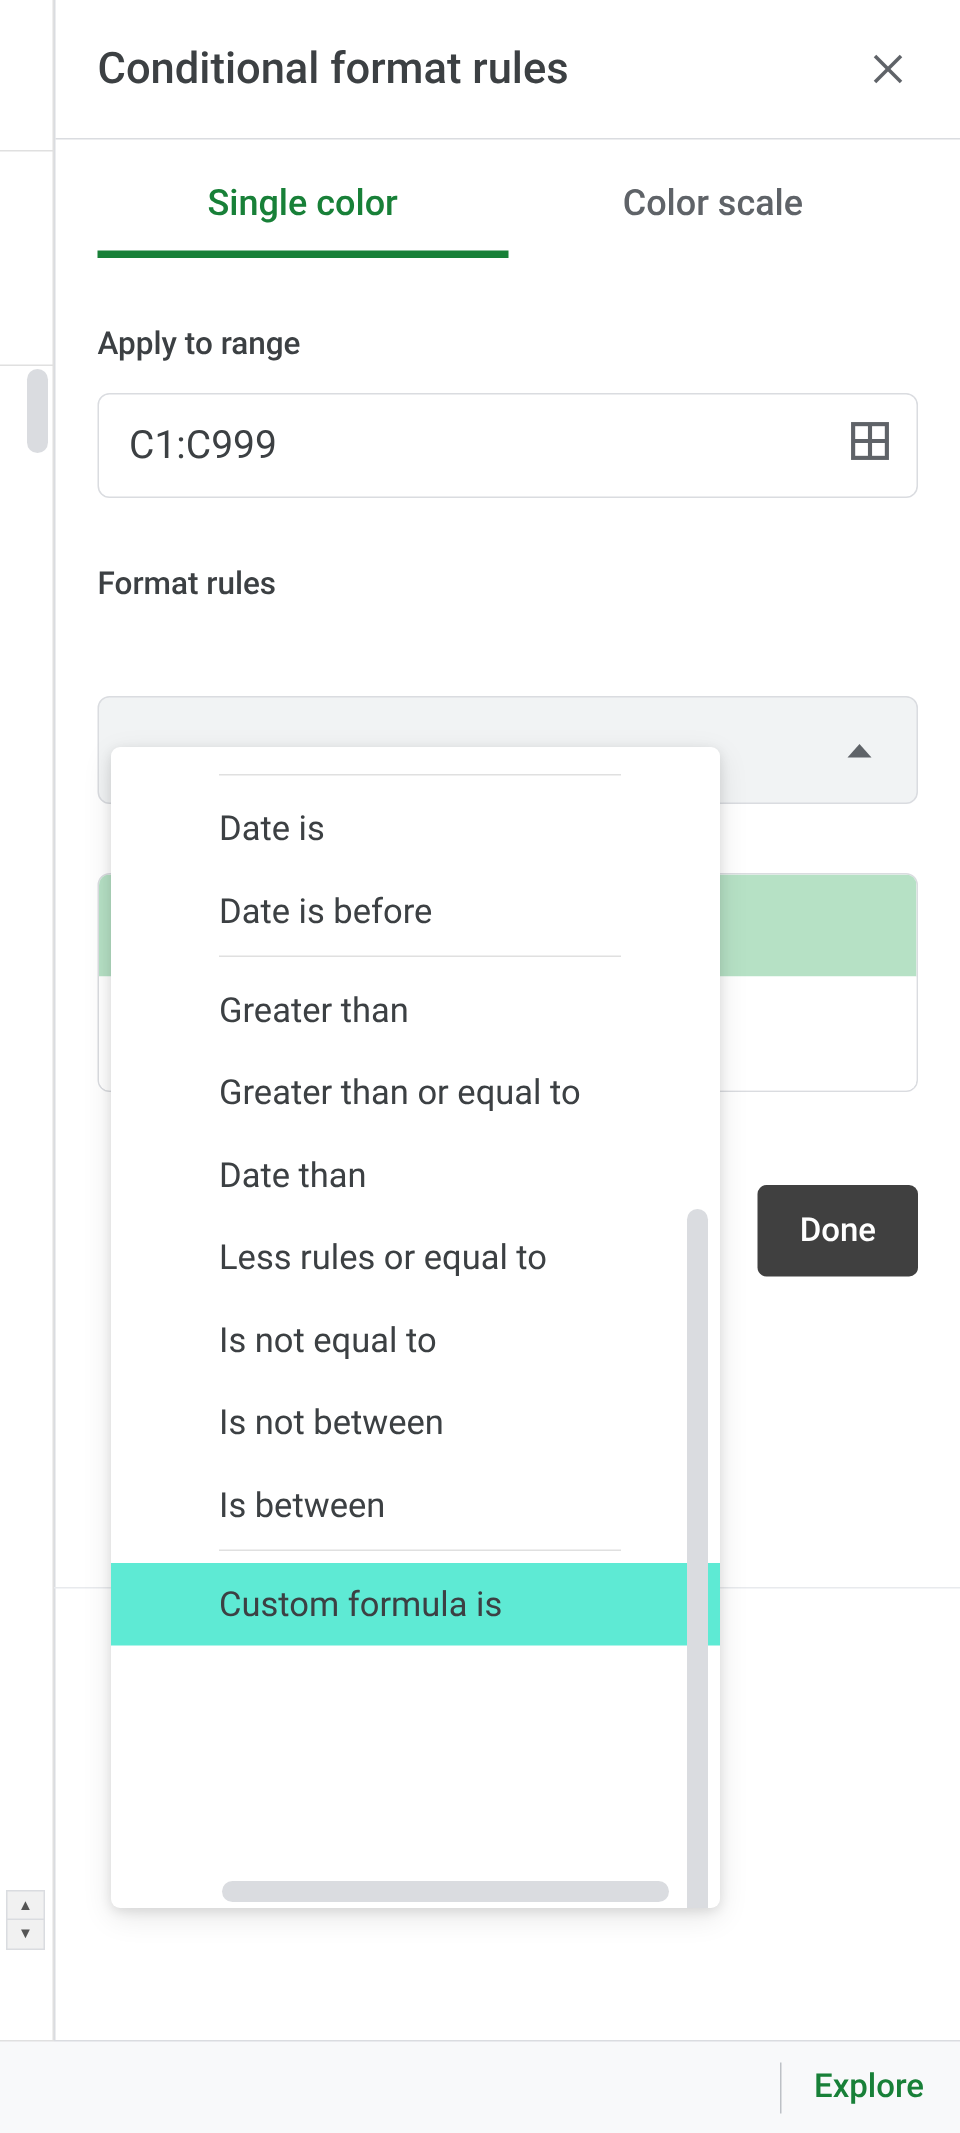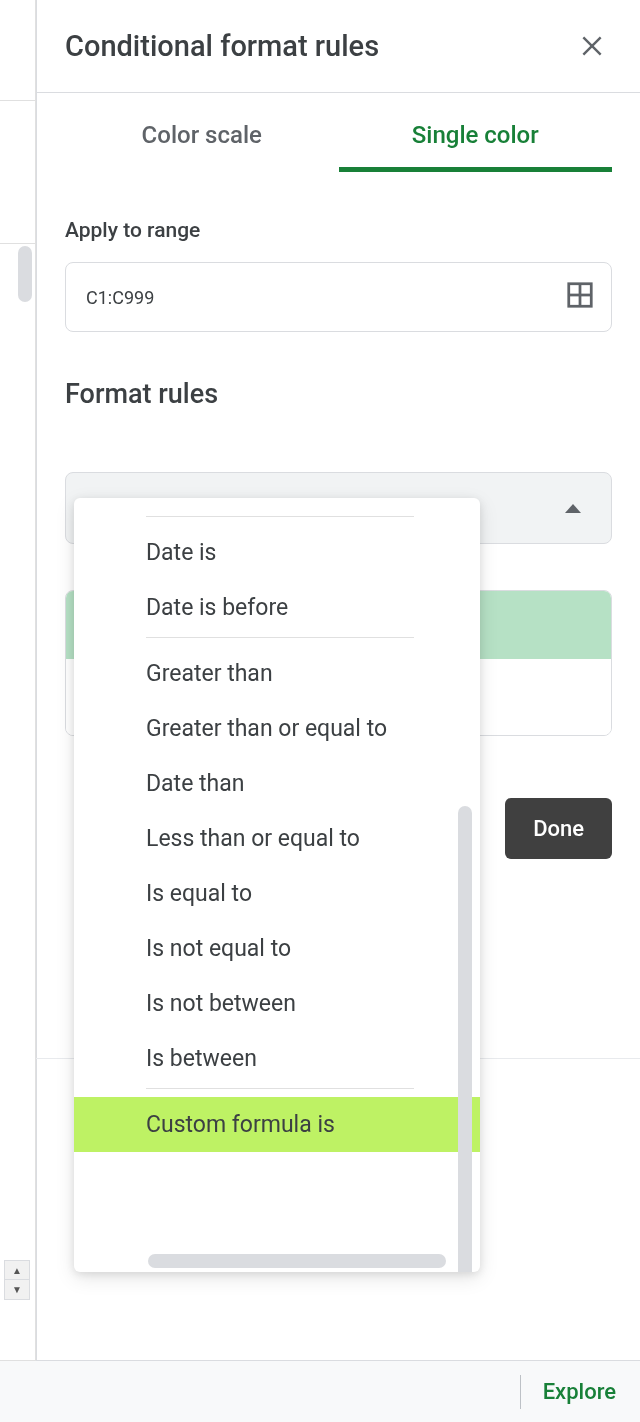--- a/index.html
+++ b/index.html
@@ -118,27 +118,27 @@
     padding: 18px 0 20px 0;
   }
   .range-input {
     width: 100%;
     height: 70px;
     border: 1px solid #dadce0;
     border-radius: 8px;
     display: flex;
     align-items: center;
     padding: 0 16px 0 20px;
-    font-size: 18px;
+    font-size: 26px;
     color: #3c4043;
     justify-content: space-between;
   }
   .grid-icon svg { width: 30px; height: 30px; stroke:#5f6368; stroke-width:2.2; fill:none; }
   .format-rules-label {
-    font-size: 27px;
+    font-size: 21px;
     font-weight: 500;
     color: #3c4043;
     padding: 46px 0 10px 0;
   }
   .rule-select {
     margin-top: 52px;
     width: 100%;
     height: 72px;
     border: 1px solid #dadce0;
     background: #f1f3f4;
@@ -212,21 +212,21 @@
   }
   .dropdown .item {
     padding: 14px 10px 14px 72px;
     font-size: 23px;
     color: #3c4043;
     cursor: pointer;
     white-space: nowrap;
     overflow: hidden;
   }
   .dropdown .item.highlight {
-    background: #bef264;
+    background: #5eead4;
   }
   .dropdown .scrollbar-track {
     position: absolute;
     right: 8px;
     top: 308px;
     width: 14px;
     height: 554px;
     background: #dadce0;
     border-radius: 7px;
   }
@@ -284,25 +284,25 @@
     <div class="panel-title">Conditional format rules</div>
     <div class="close-btn">
       <svg viewBox="0 0 24 24">
         <line x1="4" y1="4" x2="20" y2="20"></line>
         <line x1="20" y1="4" x2="4" y2="20"></line>
       </svg>
     </div>
   </div>
 
   <div class="tabs">
+    <div class="tab active">
+      <span>Single color</span>
+    </div>
     <div class="tab">
       <span>Color scale</span>
-    </div>
-    <div class="tab active">
-      <span>Single color</span>
     </div>
   </div>
 
   <div class="tab-content">
     <div class="section-label">Apply to range</div>
     <div class="range-input">
       <span>C1:C999</span>
       <span class="grid-icon">
         <svg viewBox="0 0 24 24">
           <rect x="3" y="3" width="18" height="18"></rect>
@@ -337,22 +337,21 @@
   <hr class="sep">
   <div id="dd-group1">
       <div class="item">Date is</div>
       <div class="item">Date is before</div>
     </div>
   <hr class="sep">
   <div id="dd-group2">
       <div class="item">Greater than</div>
       <div class="item">Greater than or equal to</div>
       <div class="item">Date than</div>
-      <div class="item">Less than or equal to</div>
-      <div class="item">Is equal to</div>
+      <div class="item">Less rules or equal to</div>
       <div class="item">Is not equal to</div>
       <div class="item">Is not between</div>
       <div class="item">Is between</div>
     </div>
   <hr class="sep">
   <div id="dd-group3">
       <div class="item highlight">Custom formula is</div>
     </div>
   <div class="scrollbar-track"></div>
   <div class="hscroll"></div>

